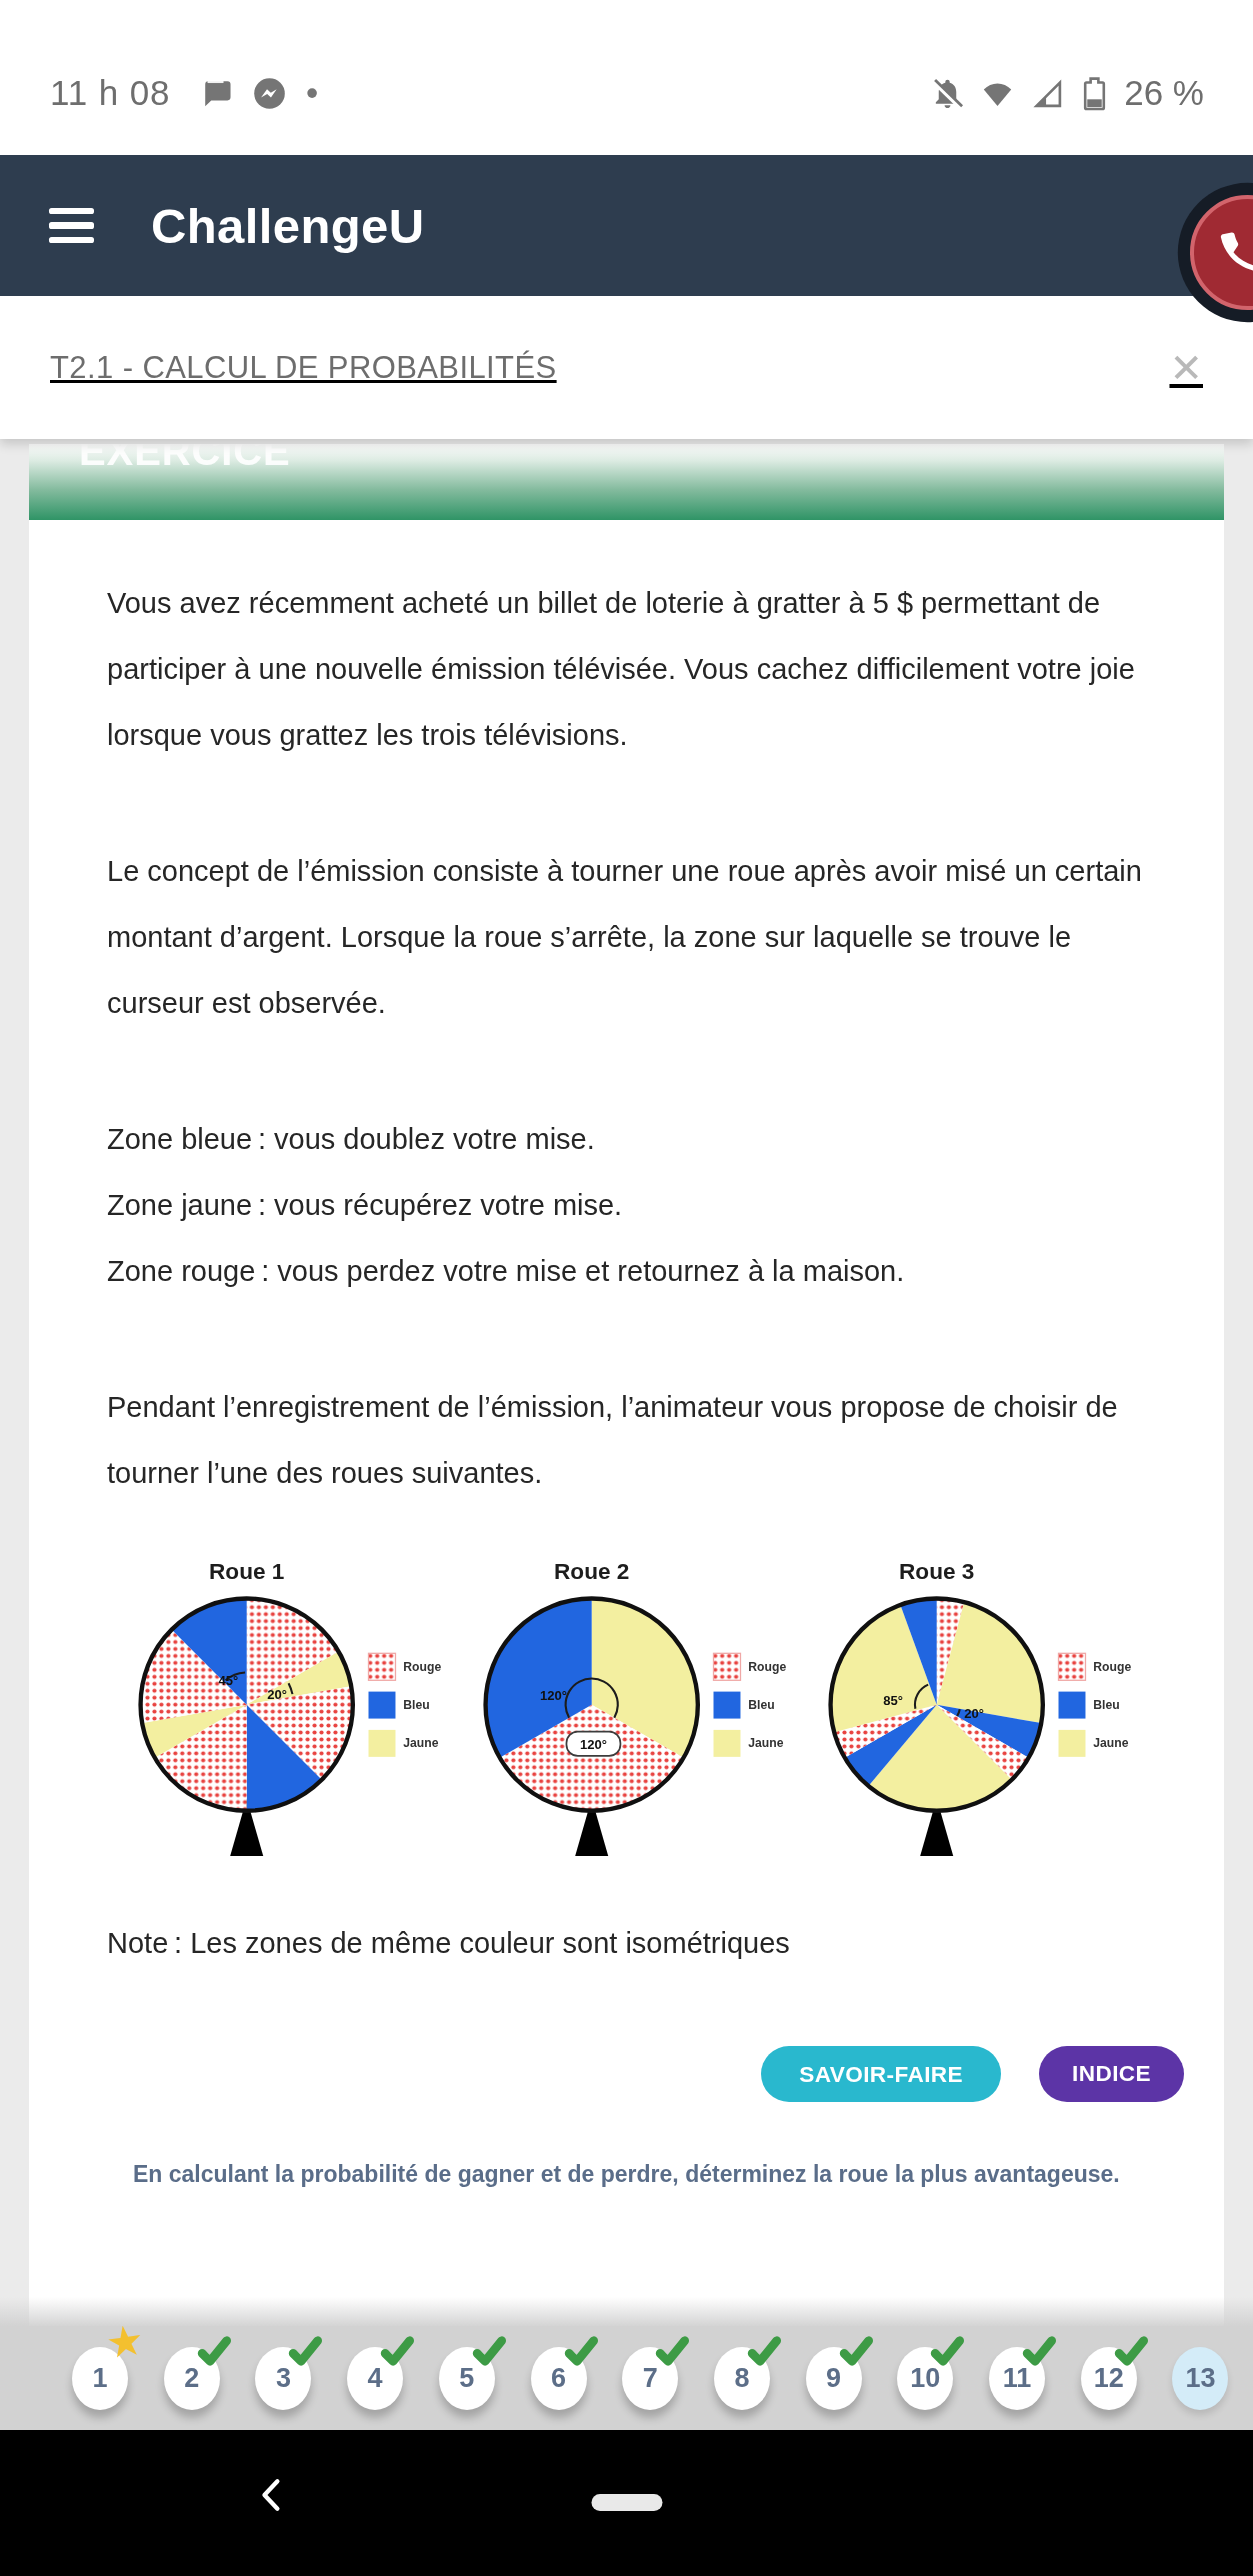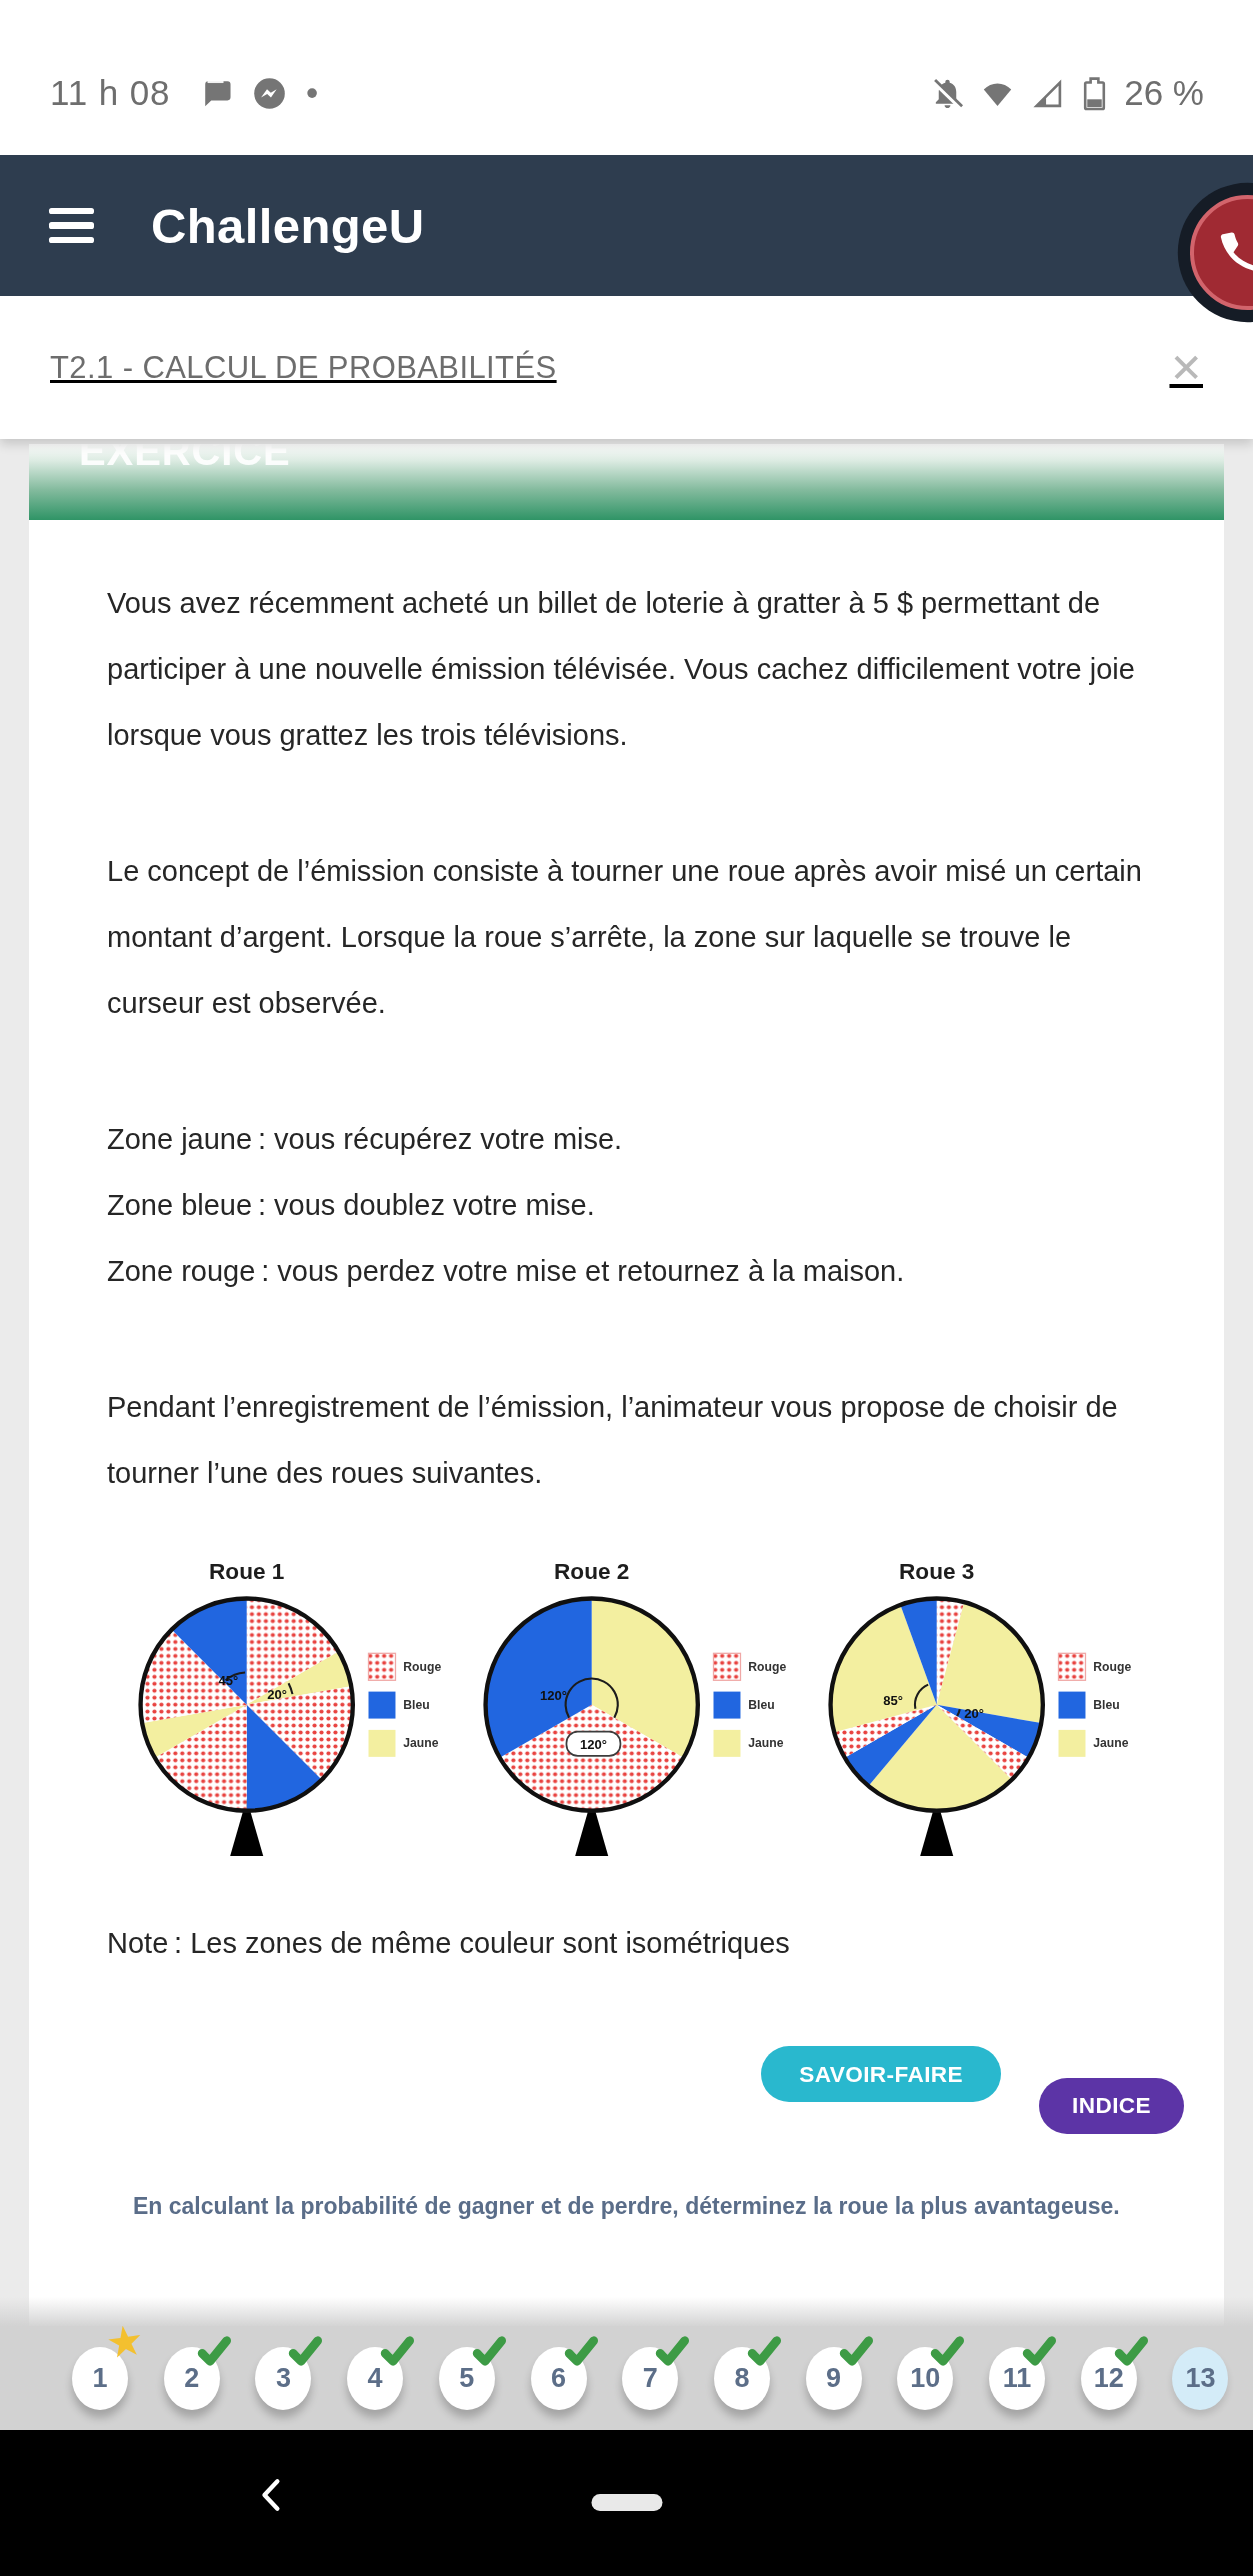--- a/index.html
+++ b/index.html
@@ -33,21 +33,21 @@
   .banner-label{position:absolute;top:-15.7px;left:50px;color:#fff;opacity:.92;font-size:40px;font-weight:800;letter-spacing:0.9px;}
   .body-txt{padding:50px 78px 0 78px;color:#262626;font-size:29px;line-height:66px;}
   .body-txt p{margin:0 0 70px 0;}
   .zones{margin:0 0 70px 0;}
   .p3{margin-bottom:49px !important;}
   .wheels-row{display:flex;justify-content:center;margin-bottom:47px;}
   .note{margin:0 0 22.6px 0;}
   .actions{display:flex;justify-content:flex-end;gap:38px;margin:0 -38px 37px 0;}
   .btn{border:none;color:#fff;font-weight:700;font-size:22.6px;letter-spacing:0.4px;height:56px;border-radius:28px;padding:16px 38px;cursor:pointer;}
   .btn-savoir{background:var(--btn_savoir,#29b8ce);}
-  .btn-indice{background:var(--btn_indice,#5c34a6);padding:0 33px;margin-top:32px;}
+  .btn-indice{background:var(--btn_indice,#5c34a6);padding:0 33px;}
   .question{color:var(--question_text,#5a6d89);font-size:23px;font-weight:700;text-align:left;line-height:70px;padding:0 26px;}
   .fade{position:absolute;left:0;right:0;bottom:0;height:30px;background:linear-gradient(to bottom,rgba(230,230,230,0),rgba(208,208,208,.95));}
 
   
   .pagination{position:absolute;top:2326px;left:0;width:100%;height:104px;background:#d2d2d2;display:flex;align-items:center;justify-content:space-between;padding:0 24.4px 0 72px;}
   .page-circle{position:relative;width:56px;height:63px;border-radius:50%;background:#fff;box-shadow:0 7.8px 8.7px rgba(0,0,0,.22);display:flex;align-items:center;justify-content:center;cursor:pointer;flex:0 0 auto;}
   .page-circle span.num{color:var(--page_number,#5c6e88);font-size:27px;font-weight:700;}
   .page-circle.active{background:var(--active_page_bg,#d4ecf8);box-shadow:0 5.2px 7px rgba(0,0,0,.12);}
   .badge-check{position:absolute;top:-15px;right:-13px;width:38px;height:38px;}
   .badge-star{position:absolute;top:-30px;right:-15.7px;font-size:42px;color:var(--star_gold,#f3c02f);transform:rotate(-8deg);}
@@ -119,22 +119,22 @@
 
   <div class="content">
     <div class="card">
       <div class="banner">
         <span class="banner-label">EXERCICE</span>
       </div>
       <div class="body-txt">
         <p>Vous avez récemment acheté un billet de loterie à gratter à 5 $ permettant de participer à une nouvelle émission télévisée. Vous cachez difficilement votre joie lorsque vous grattez les trois télévisions.</p>
         <p>Le concept de l’émission consiste à tourner une roue après avoir misé un certain montant d’argent. Lorsque la roue s’arrête, la zone sur laquelle se trouve le curseur est observée.</p>
         <div class="zones">
+          <div>Zone bleue : vous doublez votre mise.</div>
           <div>Zone jaune : vous récupérez votre mise.</div>
-          <div>Zone bleue : vous doublez votre mise.</div>
           <div>Zone rouge : vous perdez votre mise et retournez à la maison.</div>
         </div>
         <p class="p3">Pendant l’enregistrement de l’émission, l’animateur vous propose de choisir de tourner l’une des roues suivantes.</p>
         <div class="wheels-row" id="wheels-row">
             <svg width="345" height="308" viewBox="0 0 396 354" style="font-size:33px">
               <defs>
                 <pattern id="dots-0" width="8" height="8" patternUnits="userSpaceOnUse">
                   <rect width="8" height="8" fill="#ffffff"></rect>
                   <circle cx="4" cy="4" r="2.4" fill="#e84340"></circle>
                 </pattern>

